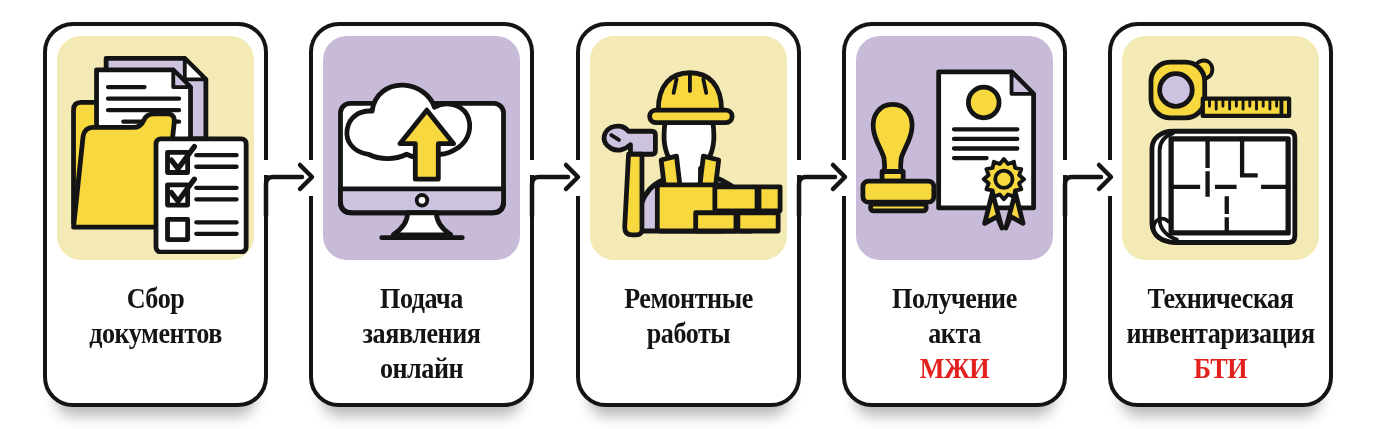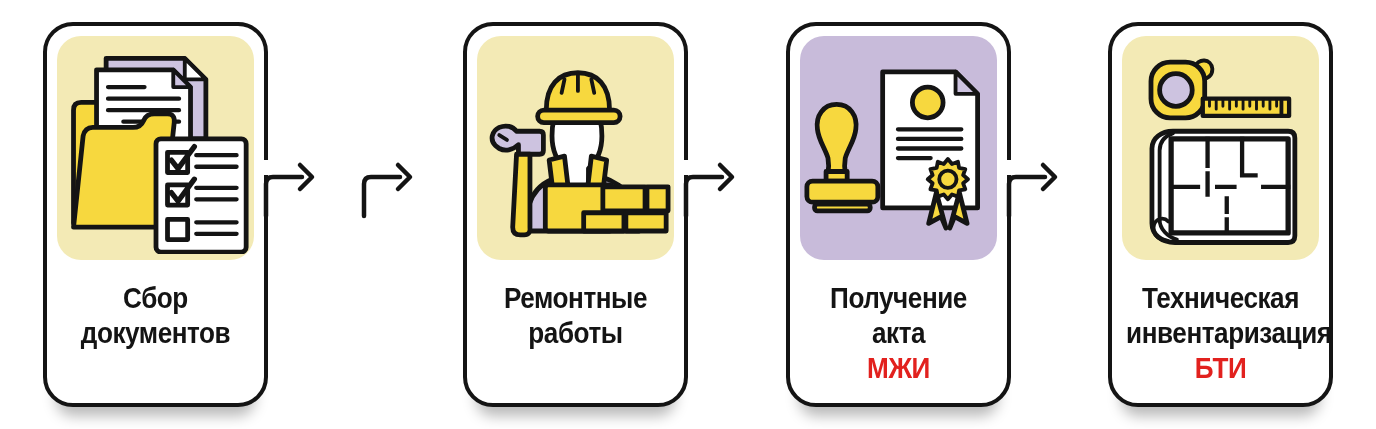--- a/index.html
+++ b/index.html
@@ -1,21 +1,21 @@
 <!DOCTYPE html>
 <html><head>
 <meta charset="utf-8">
 <style>
   html,body{margin:0;padding:0;background:#ffffff;}
   .canvas{
     position:relative;
     width:1376px;height:429px;
     background:#ffffff;
     overflow:hidden;
-    font-family:Liberation Sans, sans-serif;
+    font-family:Liberation Serif, serif;
   }
   .row{
     display:flex;
     justify-content:space-between;
     align-items:flex-start;
     padding:22px 43px 0 43px;
   }
   .card{
     box-sizing:border-box;
     flex:0 0 225px;
@@ -90,20 +90,38 @@
           <div>документов</div>
         </div>
   </div>
       <div class="gap">
     <svg viewBox="0 0 64 76">
       <rect x="1" y="20" width="9" height="15" fill="#ffffff"></rect>
       <rect x="47" y="20" width="9" height="36" fill="#ffffff"></rect>
       <path d="M6,76 L6,44 Q6,37 13,37 H42" stroke="#141414" stroke-width="4.5" fill="none" stroke-linecap="round"></path>
       <path d="M40,25 L52,37 L40,49" stroke="#141414" stroke-width="4.5" fill="none" stroke-linejoin="round" stroke-linecap="round"></path>
     </svg>
+  </div>
+      <div class="card">
+    <div class="icon-area" style="background: rgb(200, 187, 218);">
+          <svg viewBox="0 0 200 220" stroke-linejoin="round" stroke-linecap="round">
+    <rect x="15" y="63" width="170" height="114" rx="10" fill="#ffffff" stroke="#141414" stroke-width="5"></rect>
+    <path d="M15,152 H185 V165 Q185,177 173,177 H27 Q15,177 15,165 Z" fill="#cdc3e0" stroke="#141414" stroke-width="5"></path>
+    <circle cx="100" cy="164" r="5.5" fill="#ffffff" stroke="#141414" stroke-width="4"></circle>
+    <path d="M85,177 C85,187 79,194 70,200 H130 C121,194 115,187 115,177 Z" fill="#ffffff" stroke="#141414" stroke-width="5"></path>
+    <path d="M58,203 H142" stroke="#141414" stroke-width="5" fill="none"></path>
+    <path d="M44,116 C28,114 20,102 22,90 C24,77 35,70 48,71 C50,54 64,43 81,44 C97,45 109,55 113,67 C125,60 141,64 147,75 C153,87 149,101 138,109 C132,113 126,116 119,116 C108,121 94,121 84,116 C72,122 56,122 44,116 Z" fill="#ffffff" stroke="#141414" stroke-width="5"></path>
+    <path d="M105,70 L133,105 H117 V142 H93 V105 H77 Z" fill="#f7d83e" stroke="#141414" stroke-width="5"></path>
+  </svg>
+        </div>
+    <div class="label">
+          <div>Подача</div>
+          <div>заявления</div>
+          <div>онлайн</div>
+        </div>
   </div>
       <div class="gap">
     <svg viewBox="0 0 64 76">
       <rect x="1" y="20" width="9" height="15" fill="#ffffff"></rect>
       <rect x="47" y="20" width="9" height="36" fill="#ffffff"></rect>
       <path d="M6,76 L6,44 Q6,37 13,37 H42" stroke="#141414" stroke-width="4.5" fill="none" stroke-linecap="round"></path>
       <path d="M40,25 L52,37 L40,49" stroke="#141414" stroke-width="4.5" fill="none" stroke-linejoin="round" stroke-linecap="round"></path>
     </svg>
   </div>
       <div class="card">

